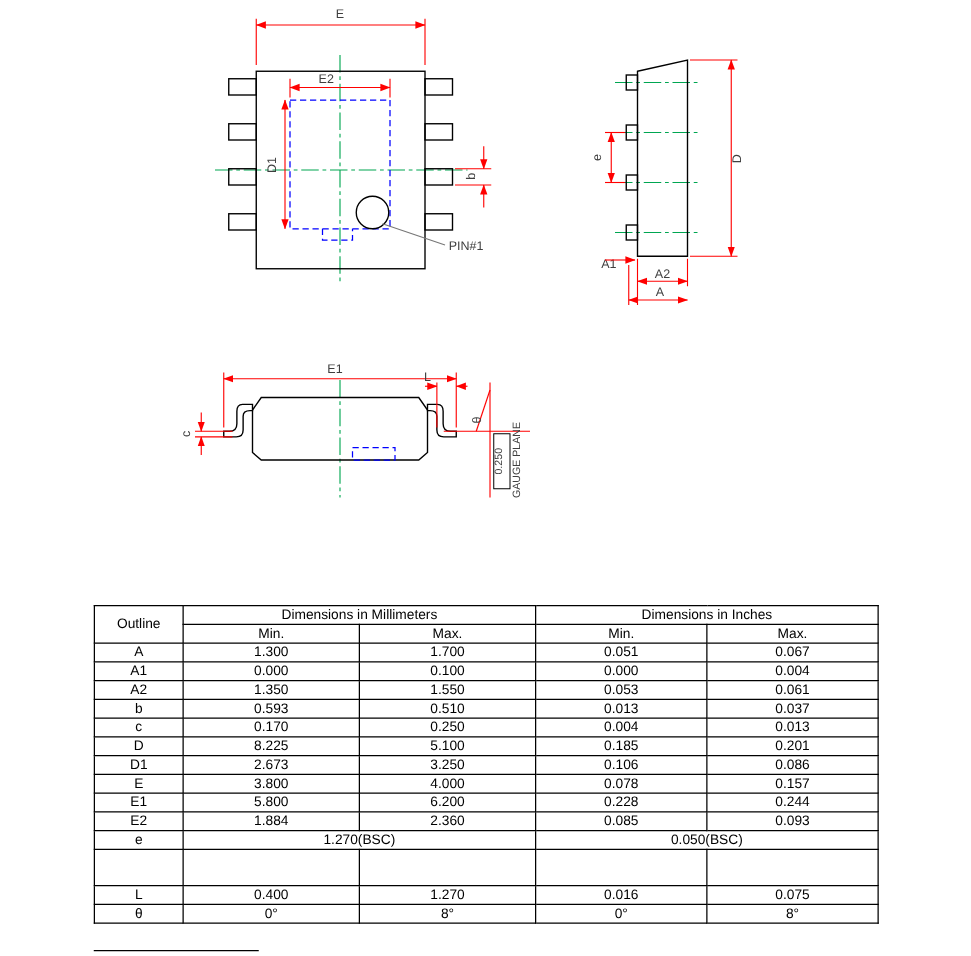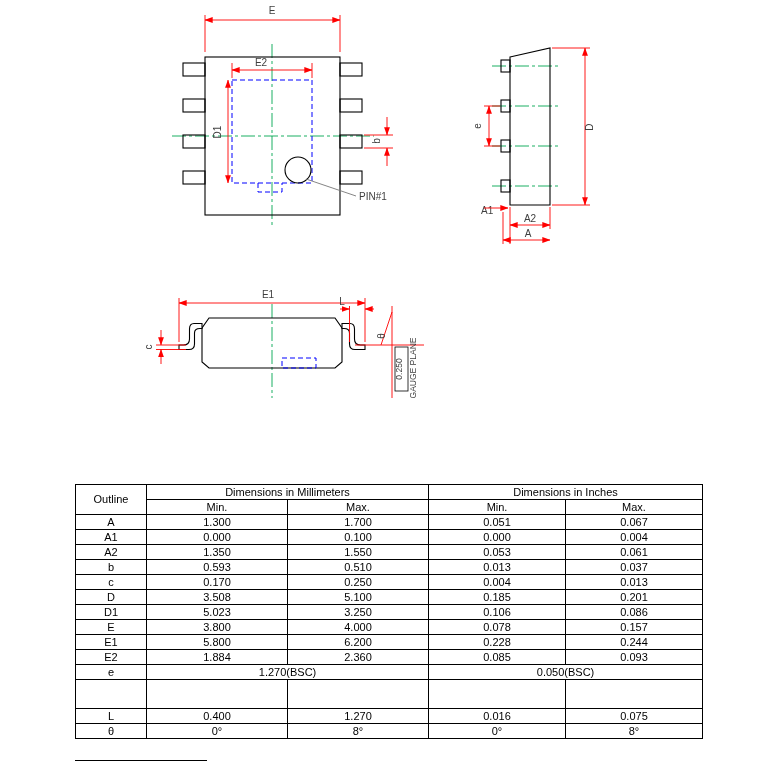--- a/index.html
+++ b/index.html
@@ -242,28 +242,28 @@
       </tr>
       <tr>
         <td>c</td>
         <td>0.170</td>
         <td>0.250</td>
         <td>0.004</td>
         <td>0.013</td>
       </tr>
       <tr>
         <td>D</td>
-        <td>3.508</td>
+        <td>8.225</td>
         <td>5.100</td>
         <td>0.185</td>
         <td>0.201</td>
       </tr>
       <tr>
         <td>D1</td>
-        <td>5.023</td>
+        <td>2.673</td>
         <td>3.250</td>
         <td>0.106</td>
         <td>0.086</td>
       </tr>
       <tr>
         <td>E</td>
         <td>3.800</td>
         <td>4.000</td>
         <td>0.078</td>
         <td>0.157</td>

